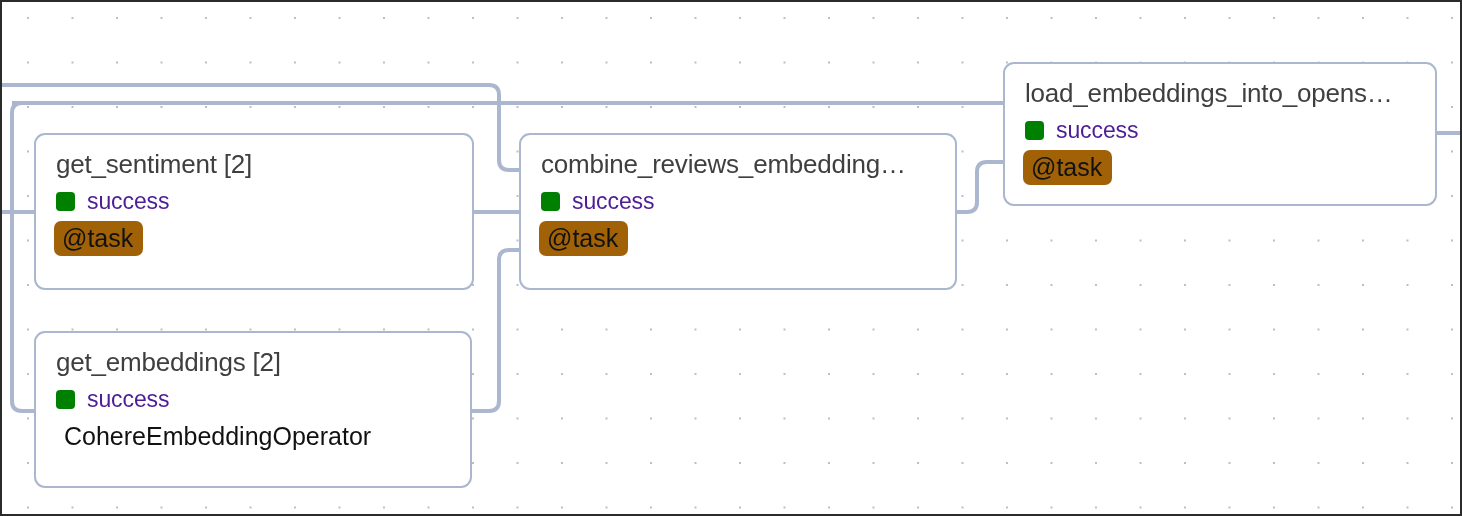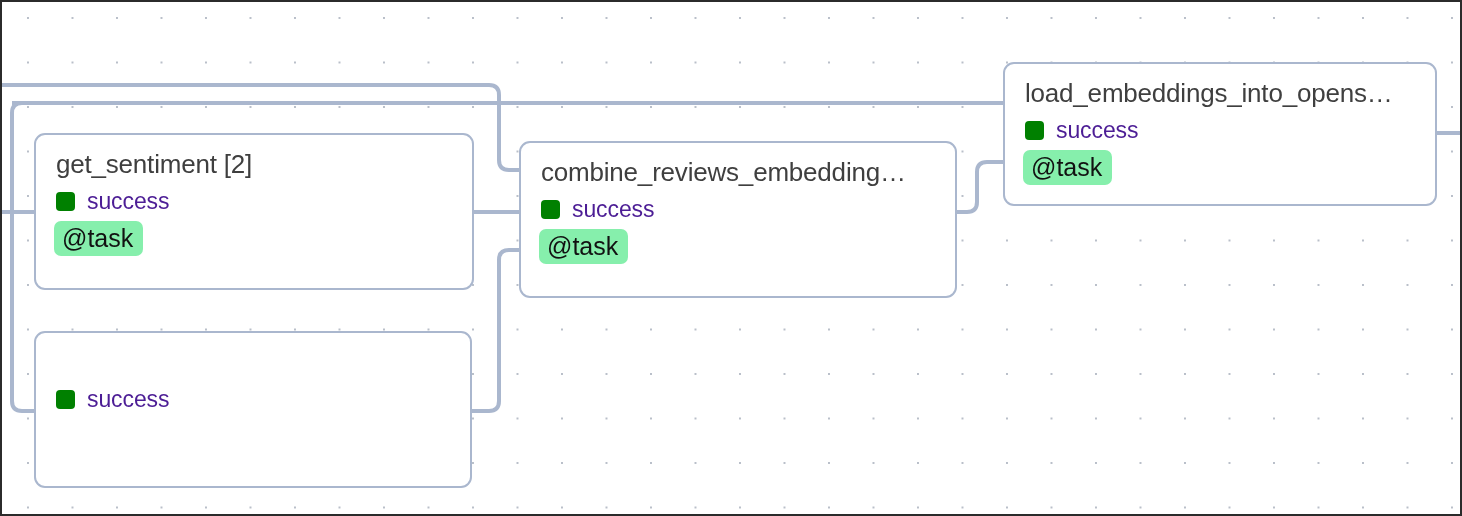--- a/index.html
+++ b/index.html
@@ -66,21 +66,21 @@
   .node-tag{
     position:absolute;
     left:18px; top:86px;
     font-size:25px;
     color:#111111;
     line-height:30px;
     padding:2px 10px 3px 8px;
     border-radius:7px;
     white-space:nowrap;
   }
-  .node-tag.pill{background:#86efac;}
+  .node-tag.pill{background:#a16207;}
   .node-tag.plain{background:transparent;padding-left:10px;}
 </style>
 </head>
 <body>
 
 <div id="graph-frame">
 
   <div id="grid-layer"></div>
 
   <svg id="edge-layer" viewBox="0 0 1462 516" xmlns="http://www.w3.org/2000/svg">
@@ -97,26 +97,28 @@
   <div id="node-layer">
       <div class="node" style="left: 32px; top: 131px; width: 440px; height: 157px;">
         <div class="node-title">get_sentiment [2]</div>
         <div class="node-status">
           <span class="status-swatch" style="background: rgb(0, 128, 0);"></span>
           <span class="status-text">success</span>
         </div>
         <div class="node-tag pill">@task</div>
       </div>
       <div class="node" style="left: 32px; top: 329px; width: 438px; height: 157px;">
+        <div class="node-title">get_embeddings [2]</div>
         <div class="node-status">
           <span class="status-swatch" style="background: rgb(0, 128, 0);"></span>
           <span class="status-text">success</span>
         </div>
+        <div class="node-tag plain">CohereEmbeddingOperator</div>
       </div>
-      <div class="node" style="left: 517px; top: 131px; width: 438px; height: 157px; margin-top: 8px;">
+      <div class="node" style="left: 517px; top: 131px; width: 438px; height: 157px;">
         <div class="node-title">combine_reviews_embedding…</div>
         <div class="node-status">
           <span class="status-swatch" style="background: rgb(0, 128, 0);"></span>
           <span class="status-text">success</span>
         </div>
         <div class="node-tag pill">@task</div>
       </div>
       <div class="node" style="left: 1001px; top: 60px; width: 434px; height: 144px;">
         <div class="node-title">load_embeddings_into_opens…</div>
         <div class="node-status">

